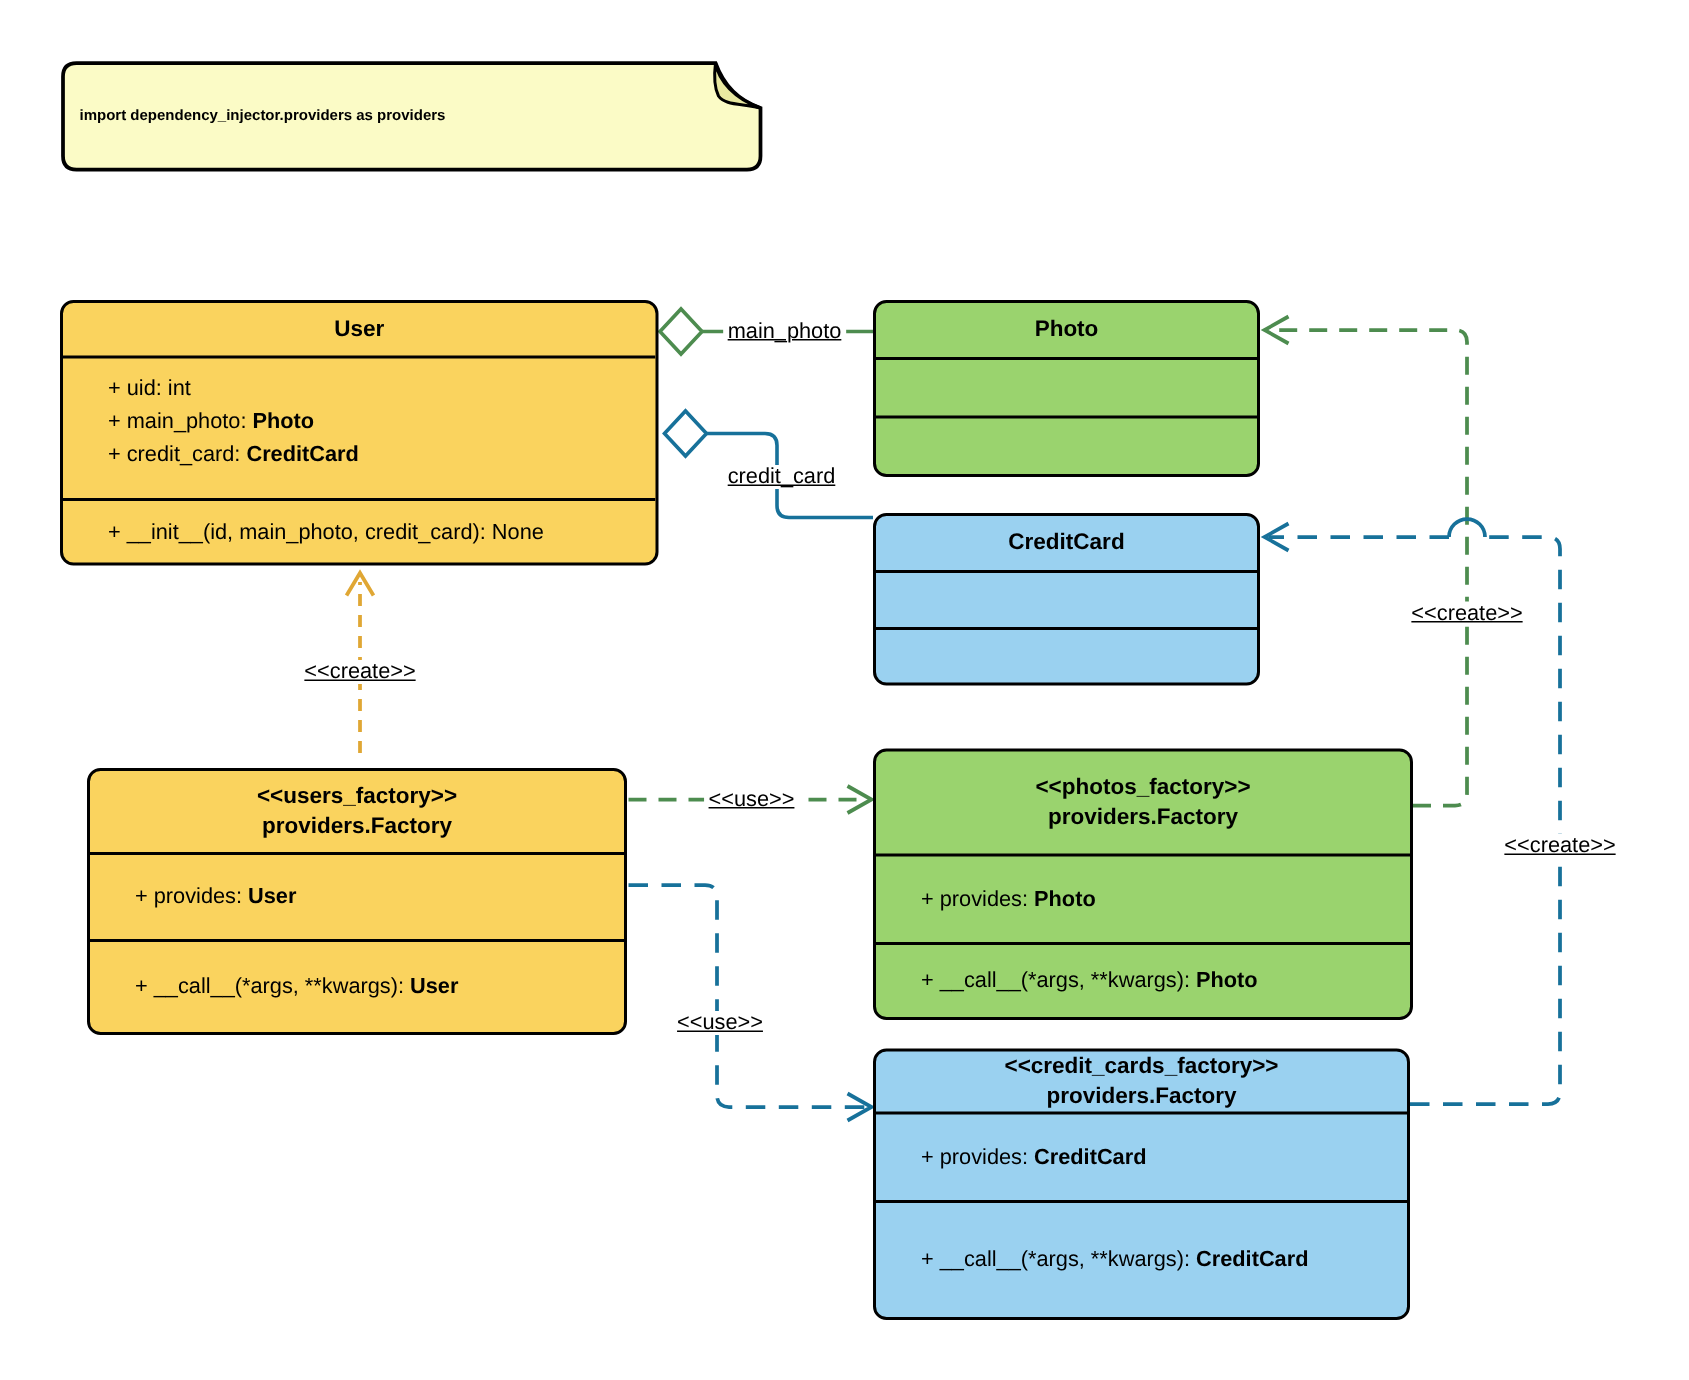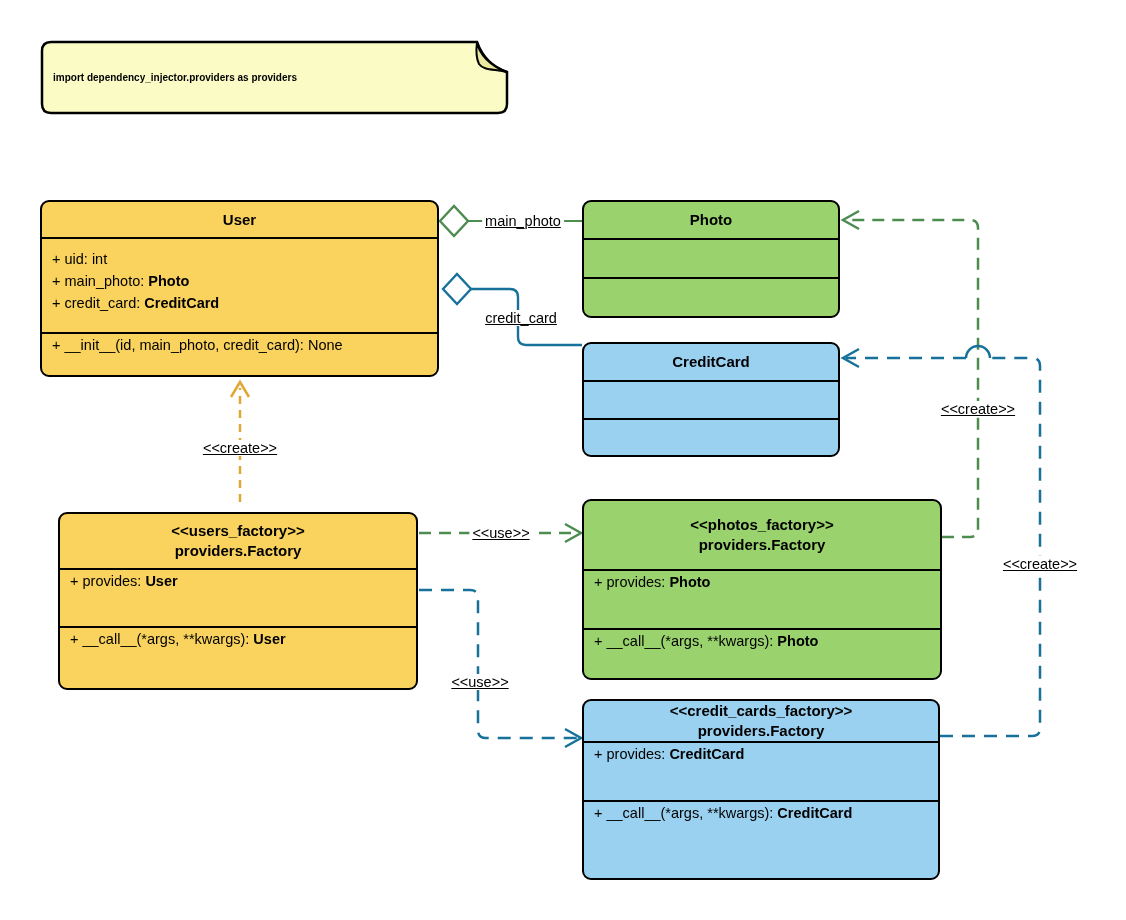--- a/index.html
+++ b/index.html
@@ -17,25 +17,25 @@
   }
   .fill-yellow{background:#fad35e;}
   .fill-green{background:#9ad36e;}
   .fill-blue{background:#9ad1f0;}
   .uml-title{
     display:flex;flex-direction:column;align-items:center;justify-content:center;
     font-weight:bold;font-size:15px;line-height:20px;text-align:center;flex:0 0 auto;
   }
   .sec{
     border-top:2px solid #000;box-sizing:border-box;flex:0 0 auto;
-    display:flex;flex-direction:column;justify-content:flex-start;
+    display:flex;flex-direction:column;justify-content:center;
     padding:0 10px;font-size:14.5px;
   }
   .sec.grow{flex:1 1 auto;}
-  .line{line-height:22px;white-space:nowrap;}
+  .line{line-height:22px;white-space:nowrap;margin-left:20px;}
   .line b{font-weight:bold;}
   
   .note-text{
     position:absolute;z-index:2;display:flex;align-items:center;
     font-weight:bold;font-size:10px;
   }
   
   .edge-label{
     position:absolute;z-index:3;transform:translate(-50%,-50%);
     background:#ffffff;padding:0 3px;font-size:14.5px;white-space:nowrap;text-decoration:underline;

